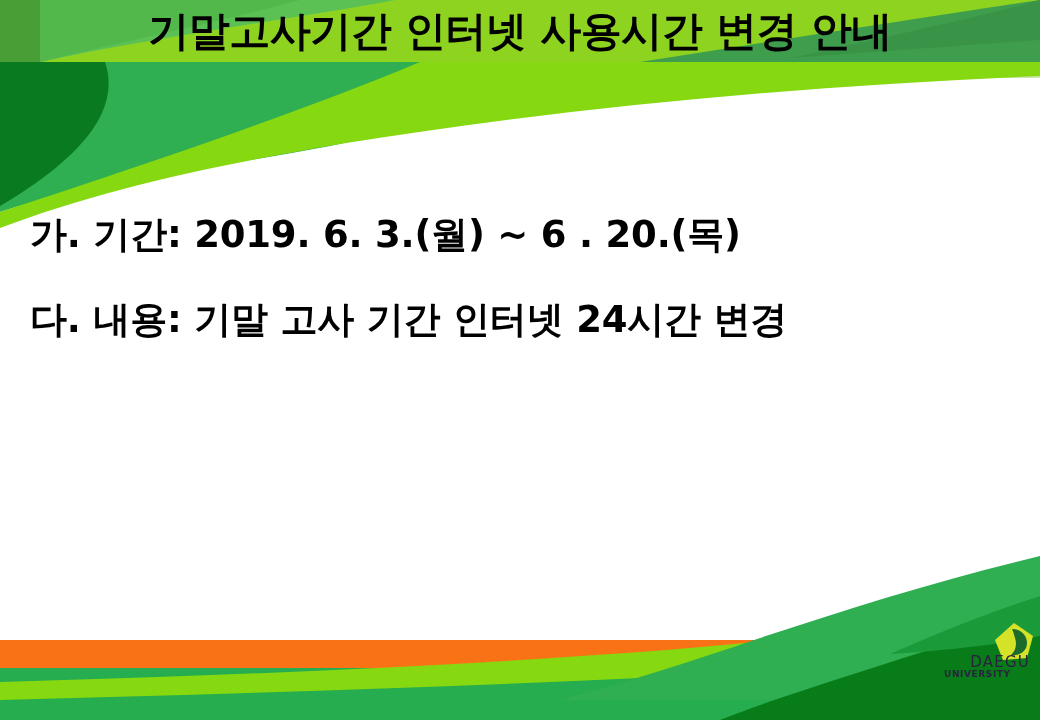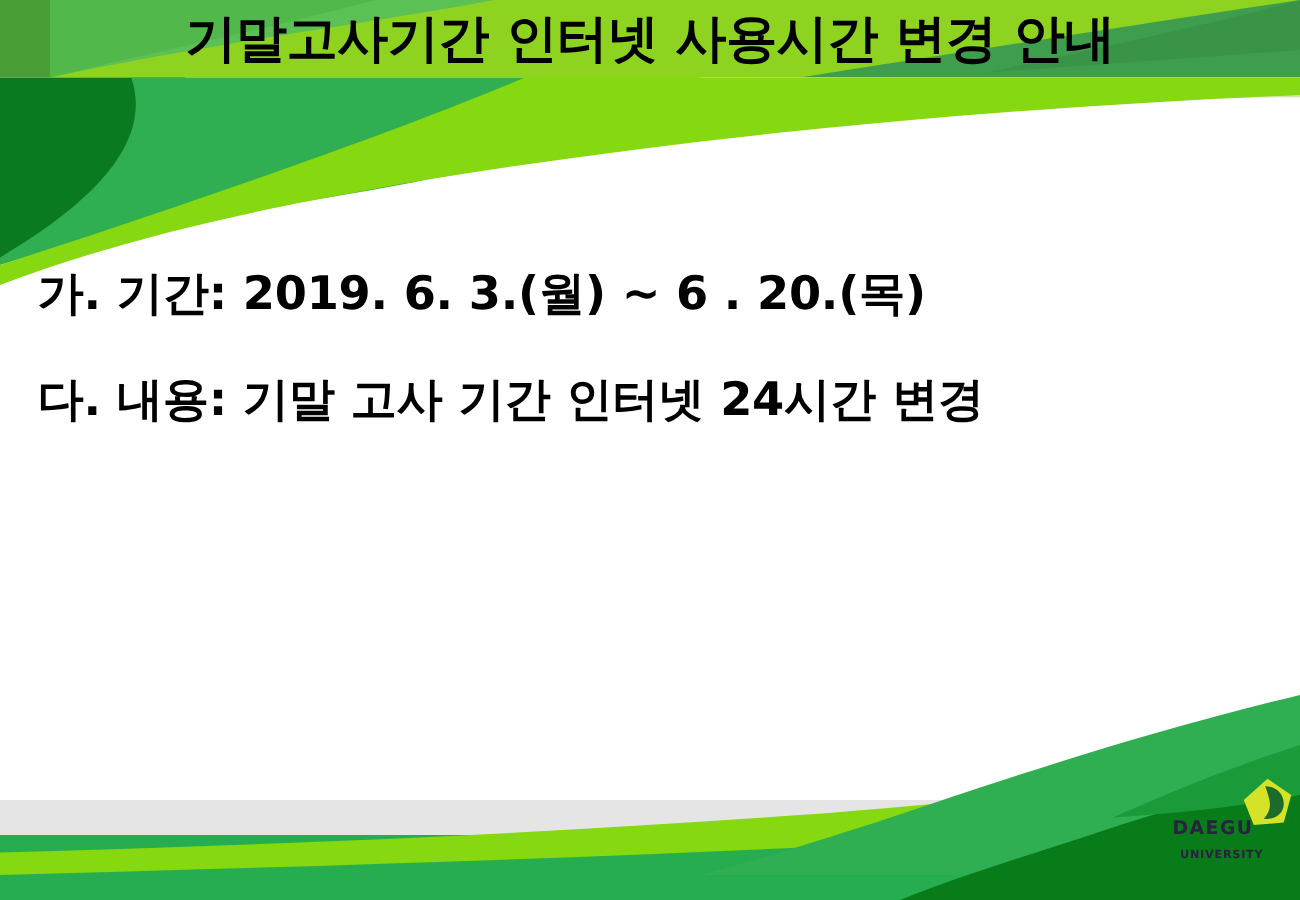--- a/index.html
+++ b/index.html
@@ -9,21 +9,21 @@
   }
   body {
     font-family: "DejaVu Sans", "Liberation Sans", sans-serif;
   }
 
   .slide {
     position: relative;
     width: 1040px;
     height: 720px;
     overflow: hidden;
-    background: #e5e5e5;
+    background: #f97316;
   }
 
   
   .bg-art {
     position: absolute;
     inset: 0;
     width: 1040px;
     height: 720px;
     pointer-events: none;
   }
@@ -90,33 +90,34 @@
   .logo-text {
     position: absolute;
     left: 0px;
     top: 33px;
     width: 92px;
     text-align: left;
   }
   .logo-name {
     display: block;
     font-size: 15px;
-    font-weight: 700;
+    font-weight: 400;
     color: #2b2140;
     letter-spacing: 1.2px;
     line-height: 1;
+    text-align: right;
   }
   .logo-sub {
     display: block;
     font-size: 9px;
     font-weight: 700;
     color: #2b2140;
     letter-spacing: 0.6px;
     line-height: 1;
-    margin-top: 10px;
+    margin-top: 0;
     margin-left: 6px;
   }
 </style>
 </head>
 <body>
 
 <div class="slide">
 
   <svg class="bg-art" viewBox="0 0 1040 720" preserveAspectRatio="none" xmlns="http://www.w3.org/2000/svg">
 

